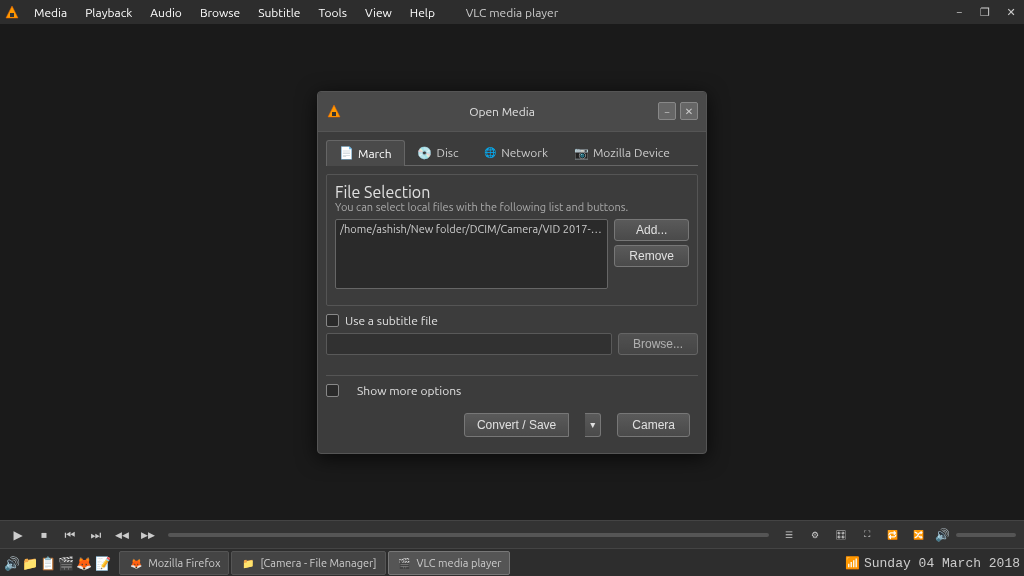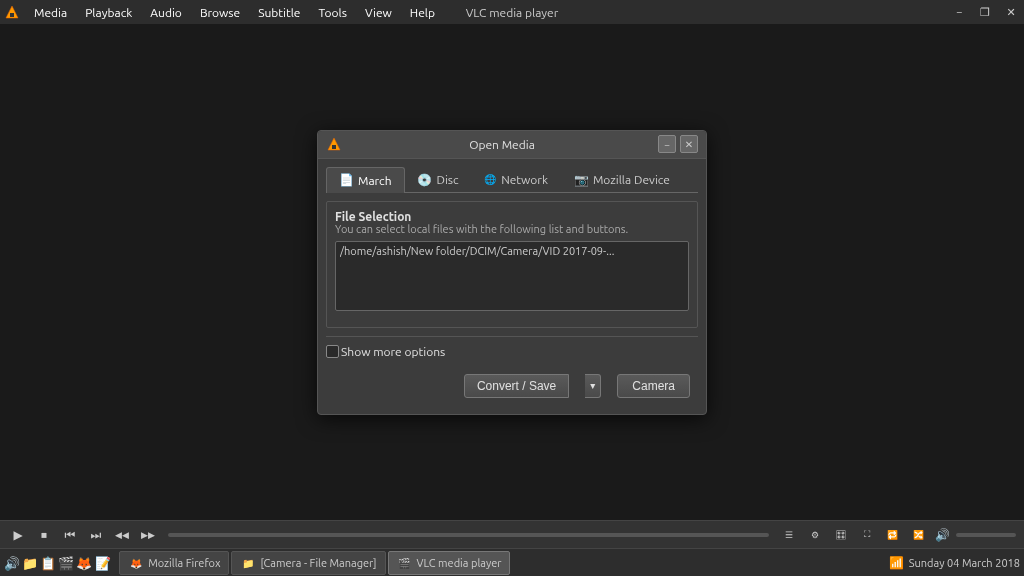--- a/index.html
+++ b/index.html
@@ -95,21 +95,21 @@
     
     .dialog {
       background: #3c3c3c;
       border: 1px solid #555;
       border-radius: 4px;
       width: 390px;
       box-shadow: 0 4px 20px rgba(0,0,0,0.7);
     }
     .dialog-titlebar {
       background: #4a4a4a;
-      height: 28px;
+      height: 40px;
       display: flex;
       align-items: center;
       justify-content: space-between;
       padding: 0 8px;
       border-bottom: 1px solid #555;
       border-radius: 4px 4px 0 0;
     }
     .dialog-title {
       font-size: 12px;
       color: #e0e0e0;
@@ -173,22 +173,22 @@
     .tab.active {
       background: #4a4a4a;
       border-color: #666;
       border-bottom-color: #4a4a4a;
       color: #fff;
       margin-bottom: -1px;
     }
 
     
     .section-title {
-      font-weight: bold;
-      font-size: 12px;
+      font-weight: normal;
+      font-size: 16px;
       color: #e0e0e0;
     }
     .section-desc {
       font-size: 11px;
       color: #aaa;
       margin-bottom: 6px;
     }
 
     .file-list-area {
       display: flex;
@@ -265,21 +265,21 @@
     .separator {
       height: 1px;
       background: #555;
       margin: 8px 0;
     }
 
     
     .more-options-row {
       display: flex;
       align-items: center;
-      gap: 2px;
+      gap: 18px;
       margin-bottom: 10px;
     }
 
     
     .dialog-footer {
       display: flex;
       justify-content: flex-end;
       gap: 16px;
       padding: 6px 8px 8px;
     }
@@ -489,23 +489,37 @@
           </div>
         </div>
 
         <div class="section-box">
           <div class="section-title">File Selection</div>
           <div class="section-desc">You can select local files with the following list and buttons.</div>
           <div class="file-list-area">
             <div class="file-list">
               <div class="file-list-entry">/home/ashish/New folder/DCIM/Camera/VID 2017-09-...</div>
             </div>
-          </div>
-        </div>
-
+            <div class="file-buttons">
+              <button class="btn">Add...</button>
+              <button class="btn">Remove</button>
+            </div>
+          </div>
+        </div>
+
+        <div style="padding: 0 0 6px 0;">
+          <div class="subtitle-row">
+            <div class="checkbox"></div>
+            <span>Use a subtitle file</span>
+          </div>
+          <div class="subtitle-input-row">
+            <input class="subtitle-input" type="text" value="" readonly="" style="background: rgb(45, 45, 45); opacity: 0.7;">
+            <button class="btn" style="opacity:0.7;">Browse...</button>
+          </div>
+        </div>
 
         <div class="separator"></div>
 
         <div class="more-options-row">
           <div class="checkbox"></div>
           <span>Show more options</span>
         </div>
 
         <div class="dialog-footer">
           <button class="btn-convert">Convert / Save</button>
@@ -561,16 +575,16 @@
         <span>[Camera - File Manager]</span>
       </div>
       <div class="taskbar-app active">
         <span class="app-icon">🎬</span>
         <span>VLC media player</span>
       </div>
     </div>
 
     <div class="system-tray">
       <span style="font-size:12px; cursor:pointer;">📶</span>
-      <span style="font-size:11px; color:#ccc;">Sunday 04 March 2018</span>
+      <span style="font-size:13px; color:#ccc;font-family:Liberation Mono, monospace;">Sunday 04 March 2018</span>
     </div>
   </div>
 </div>
 
 </body></html>

